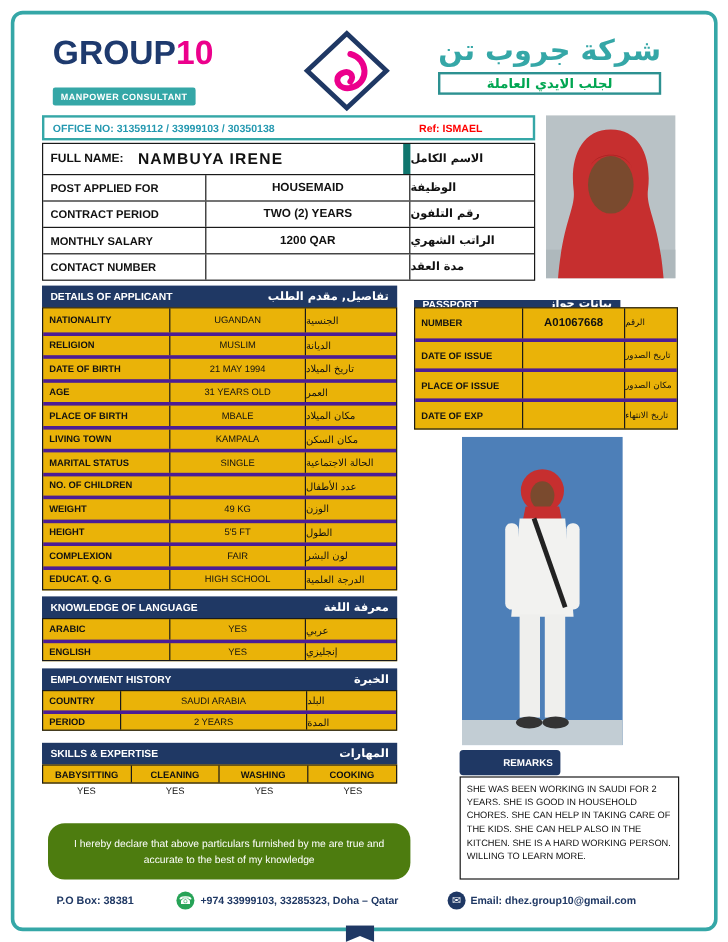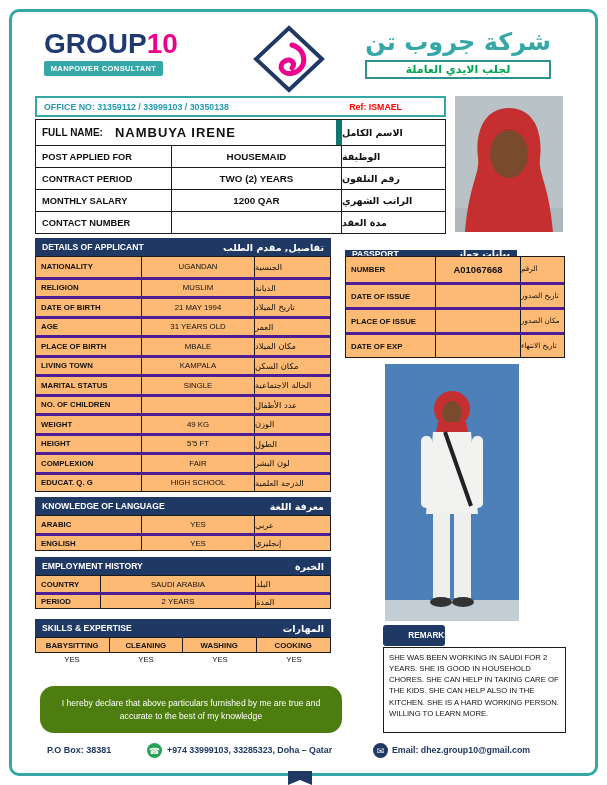--- a/index.html
+++ b/index.html
@@ -8,21 +8,21 @@
     position:relative; width:607px; height:785px; background:#ffffff;
     font-family:"Liberation Sans","DejaVu Sans",sans-serif; color:#111; overflow:hidden;
   }
   .frame { position:absolute; left:9px; top:9px; right:9px; bottom:9px;
     border:3px solid #35a7a7; border-radius:10px; }
 
   
   .logo-block { position:absolute; left:44px; top:30px; width:120px; }
   .logo-text { font-size:28px; font-weight:bold; line-height:1; white-space:nowrap; }
   .lg-group { color:#1e3a6e; } .lg-10 { color:#ec008c; }
-  .logo-sub { margin-top:3px; width:119px; background:#35a7a7; color:#fff; font-size:7.5px;
+  .logo-sub { margin-top:15px; width:119px; background:#35a7a7; color:#fff; font-size:7.5px;
     font-weight:bold; text-align:center; padding:3px 4px; border-radius:2px; letter-spacing:.4px; }
   .center-logo { position:absolute; left:252px; top:25px; width:74px; height:68px; }
   .ar-block { position:absolute; left:352px; top:28px; width:212px; text-align:center; }
   .company-ar { color:#35a7a7; font-size:24px; font-weight:bold; direction:rtl;
     font-family:"DejaVu Sans",sans-serif; line-height:1.2; }
   .company-ar-sub { margin:3px auto 0; width:186px; border:2px solid #2d9191; color:#00a651;
     font-weight:bold; font-size:11px; padding:1px 4px; direction:rtl;
     font-family:"DejaVu Sans",sans-serif; }
 
   
@@ -50,21 +50,21 @@
   .ar-cell { flex:1; display:flex; align-items:center; justify-content:flex-end; padding-right:6px;
     direction:rtl; font-family:"DejaVu Sans",sans-serif; }
   .mt-a { font-weight:bold; font-size:9.5px; }
 
   
   .sechdr { position:absolute; height:18px; background:#1f3864; color:#fff; display:flex;
     align-items:center; justify-content:space-between; padding:0 7px; font-weight:bold; font-size:8.6px; }
   .sechdr .ar { font-size:9.5px; direction:rtl; font-family:"DejaVu Sans",sans-serif; }
 
   
-  .tbl { position:absolute; border:1px solid #1a1a1a; background:#fdba74; }
+  .tbl { position:absolute; border:1px solid #1a1a1a; background:#eab308; }
   .tbl .row { display:flex; }
   .tbl .row + .row { border-top:3px solid #4c1d95; }
   .cell { display:flex; align-items:center; }
   .br { border-right:1px solid #1a1a1a; }
 
   .details-table { left:35px; top:256px; width:296px; }
   .details-table .row { height:19.5px; }
   .dc1 { width:106px; padding-left:5px; font-weight:bold; font-size:7.8px; }
   .dc2 { width:113px; justify-content:center; font-size:7.8px; }
   .dc3 { font-size:8.3px; padding-right:5px; }
@@ -84,21 +84,21 @@
   .ec2 { width:155px; justify-content:center; font-size:7.8px; }
   .ec3 { font-size:8.3px; padding-right:5px; }
 
   .skills-head { left:35px; top:637px; width:296px; display:flex; height:16px; }
   .skc { width:74px; display:flex; align-items:center; justify-content:center;
     font-weight:bold; font-size:7.8px; }
   .skills-vals { position:absolute; left:35px; top:655px; width:296px; display:flex; }
   .skv { width:74px; text-align:center; font-size:7.8px; }
 
   
-  .remarks-badge { position:absolute; left:383px; top:625px; width:62px; height:21px;
+  .remarks-badge { position:absolute; left:383px; top:625px; width:84px; height:21px;
     background:#1f3864; color:#fff; font-weight:bold; font-size:8.2px; display:flex;
     align-items:center; justify-content:center; border-radius:3px;padding-left:30px; }
   .remarks-box { position:absolute; left:383px; top:647px; width:183px; height:86px;
     border:1px solid #1a1a1a; padding:4px 5px; font-size:7.7px; line-height:1.45; background:#fff; }
 
   
   .declaration { position:absolute; left:40px; top:686px; width:302px; height:47px;
     background:#4d7c0f; border-radius:14px; color:#fff; font-size:8.6px; line-height:1.5;
     display:flex; align-items:center; justify-content:center; text-align:center; padding:0 20px; }
 

